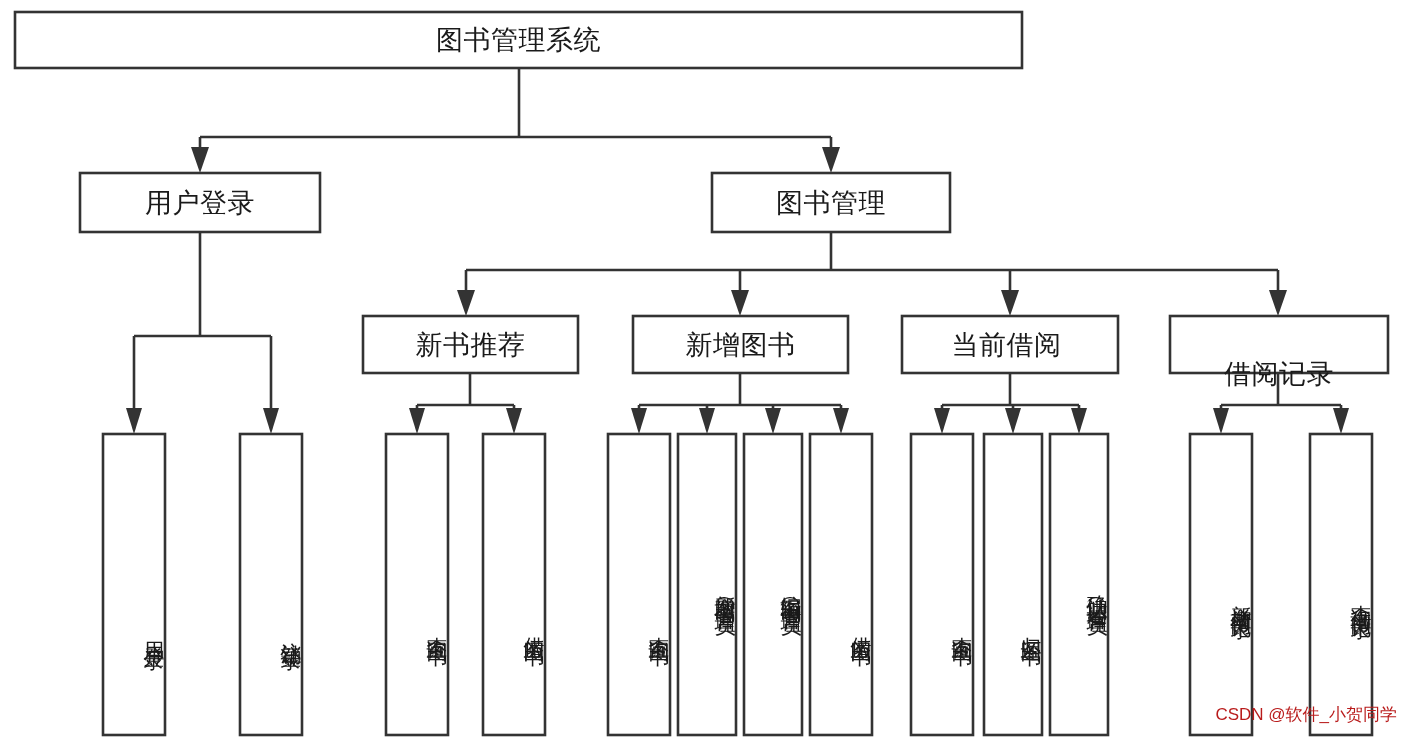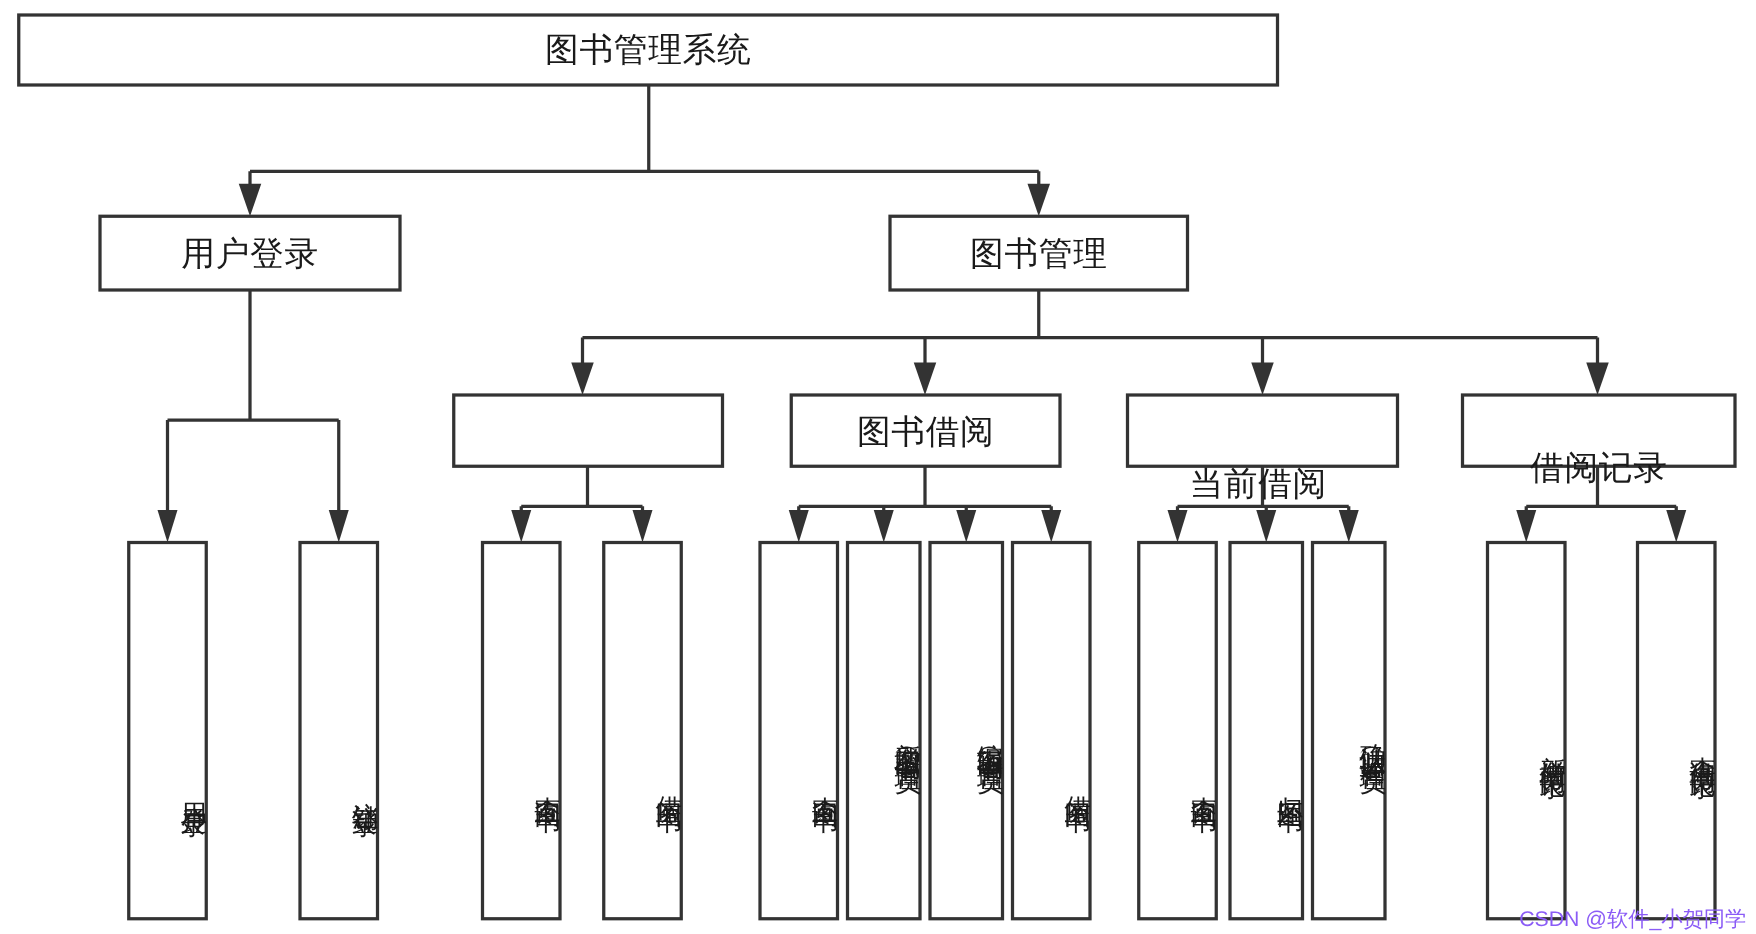--- a/index.html
+++ b/index.html
@@ -61,22 +61,22 @@
     text-orientation: upright;
     letter-spacing: 3px;
     line-height: 1;
     white-space: nowrap;
     pointer-events: none;
     padding-top: 4px;
   }
   .watermark {
     position: absolute;
     right: 8px;
-    bottom: 0;
-    color: #8b5cf6;
+    bottom: 21px;
+    color: #b91c1c;
     font-size: 17px;
     white-space: nowrap;
     pointer-events: none;
   }
 </style>
 </head>
 <body>
 
 <div id="diagram-root">
 
@@ -182,22 +182,23 @@
     <rect class="node-box" x="1050" y="434" width="58" height="301"></rect>
     <rect class="node-box" x="1190" y="434" width="62" height="301"></rect>
     <rect class="node-box" x="1310" y="434" width="62" height="301"></rect>
   </svg>
 
   <div class="node-label-h" style="left:15px; top:12px; width:1007px; height:56px;">图书管理系统</div>
 
   <div class="node-label-h" style="left:80px; top:173px; width:240px; height:59px;">用户登录</div>
   <div class="node-label-h" style="left:712px; top:173px; width:238px; height:59px;">图书管理</div>
 
-  <div class="node-label-h" style="left:633px; top:316px; width:215px; height:57px;">图书借阅</div>
-  <div class="node-label-h" style="left:902px; top:316px; width:209px; height:57px;margin-top:42px;">当前借阅</div>
+  <div class="node-label-h" style="left:363px; top:316px; width:215px; height:57px;">新书推荐</div>
+  <div class="node-label-h" style="left:633px; top:316px; width:215px; height:57px;">新增图书</div>
+  <div class="node-label-h" style="left:902px; top:316px; width:209px; height:57px;">当前借阅</div>
   <div class="node-label-h" style="left:1170px; top:316px; width:218px; height:57px;margin-top:29px;">借阅记录</div>
 
   <div class="node-label-v" style="left:103px; top:518px; width:62px; height:217px;">用户登录</div>
   <div class="node-label-v" style="left:240px; top:518px; width:62px; height:217px;">注销登录</div>
   <div class="node-label-v" style="left:386px; top:508px; width:62px; height:227px;">查询图书</div>
   <div class="node-label-v" style="left:483px; top:508px; width:62px; height:227px;">借阅图书</div>
   <div class="node-label-v" style="left:608px; top:508px; width:62px; height:227px;">查询图书</div>
   <div class="node-label-v" style="left:678px; top:440px; width:58px; height:295px;">新增图书（管理员）</div>
   <div class="node-label-v" style="left:744px; top:440px; width:58px; height:295px;">编辑图书（管理员）</div>
   <div class="node-label-v" style="left:810px; top:508px; width:62px; height:227px;">借阅图书</div>

